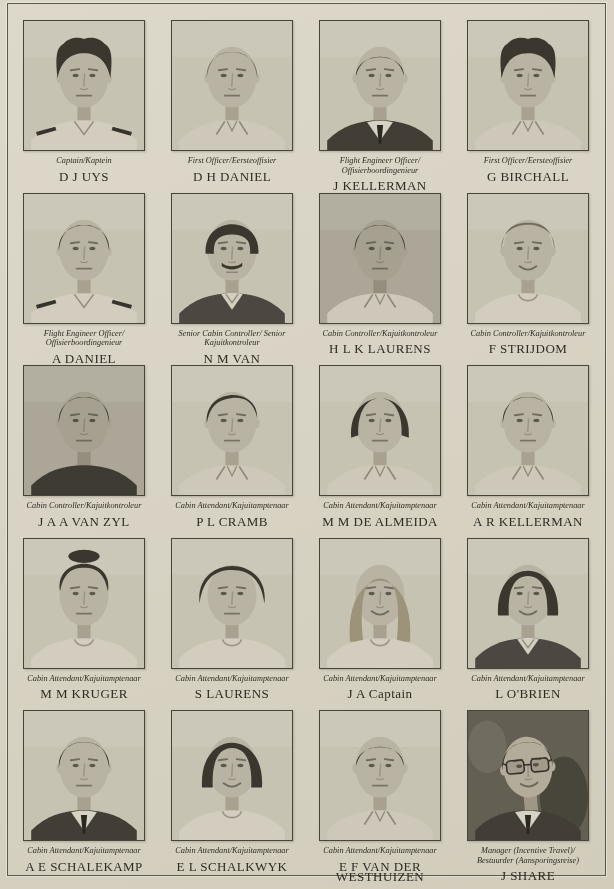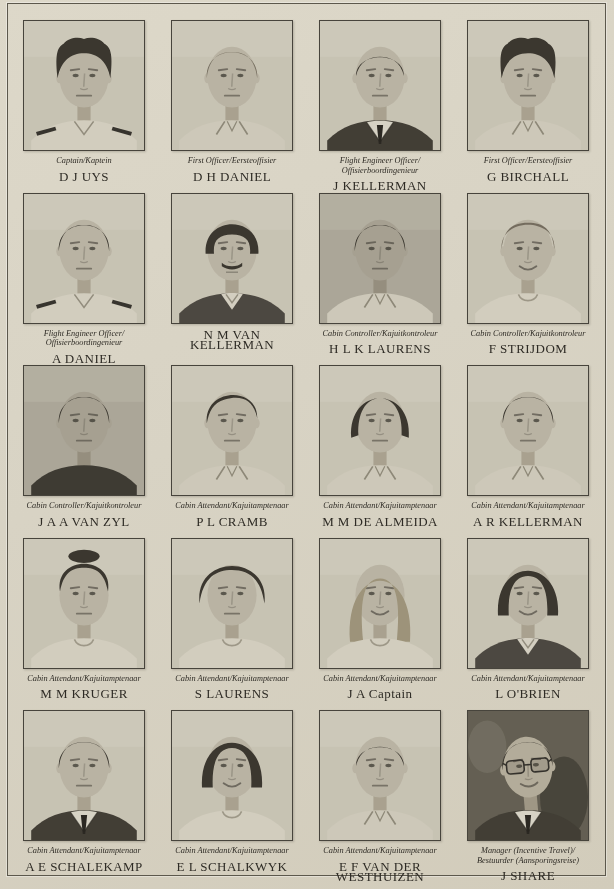--- a/index.html
+++ b/index.html
@@ -195,20 +195,21 @@
               <path d="M41.5,57.5 C45,61.5 55,61.5 58.5,57.5 L58.5,60.5 C54,64 46,64 41.5,60.5 Z" fill="#332f28"></path>
               <path d="M45,65.5 L55,65.5" stroke="#3a362f" stroke-width="1.2" opacity="0.4" fill="none"></path>
               <path d="M28,50 C26,17 74,17 72,50 L65,50 C66,39 61,34 50,34 C39,34 34,39 35,50 Z" fill="#332f28"></path>
             </g>
             <path d="M6,108 L6,100 C18,88 32,83 50,83 C68,83 82,88 94,100 L94,108 Z" fill="#45413a"></path>
             <path d="M41,84 L50,97 L59,84 C55,82.5 45,82.5 41,84 Z" fill="#d3cec0"></path>
             <path d="M45,84 L50,91 L55,84" fill="none" stroke="#8f897a" stroke-width="1.2"></path>
             <rect x="0" y="0" width="100" height="108" fill="rgba(215,210,195,0.05)"></rect>
           </svg></div>
         <figcaption class="cap">
+          <div class="role">Senior Cabin Controller/ Senior Kajuitkontroleur</div>
           <div class="pname">N M VAN KELLERMAN</div>
         </figcaption>
       </figure>
       <figure class="card">
         <div class="photo"><svg viewBox="0 0 100 108" preserveAspectRatio="none">
             <rect x="0" y="0" width="100" height="108" fill="#a9a496"></rect>
             <rect x="0" y="0" width="100" height="30" fill="rgba(255,253,244,0.10)"></rect>
             <g>
               <rect x="44.5" y="66" width="11" height="19" fill="#928b7b"></rect>
               <rect x="44.5" y="66" width="11" height="4.5" fill="rgba(0,0,0,0.16)"></rect>

